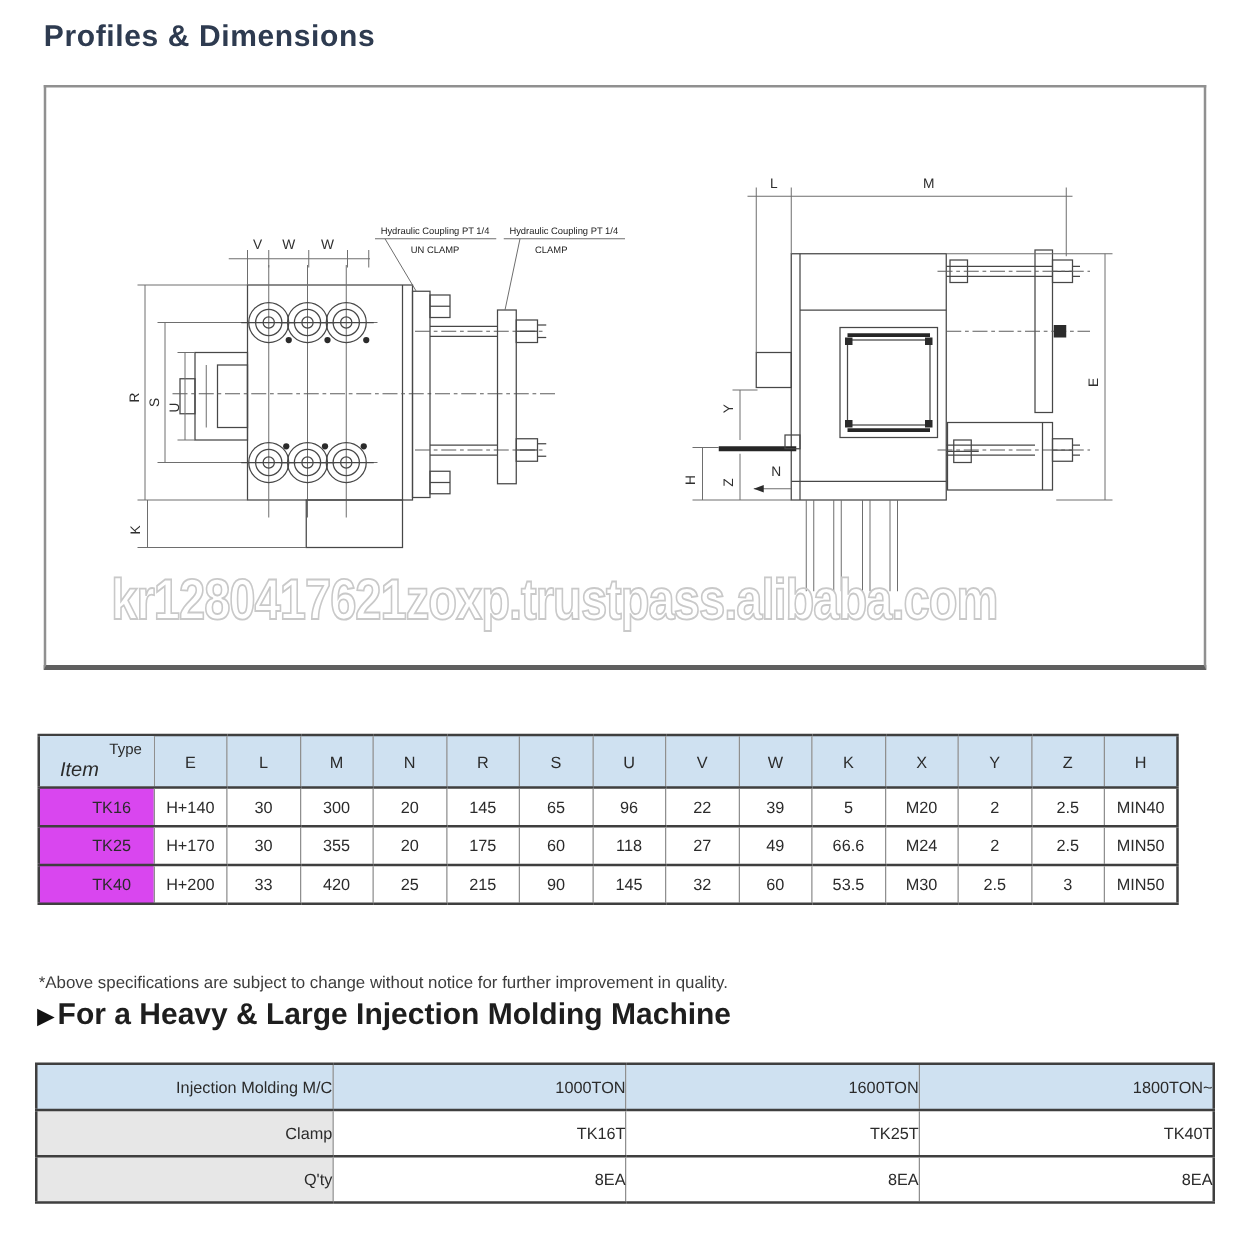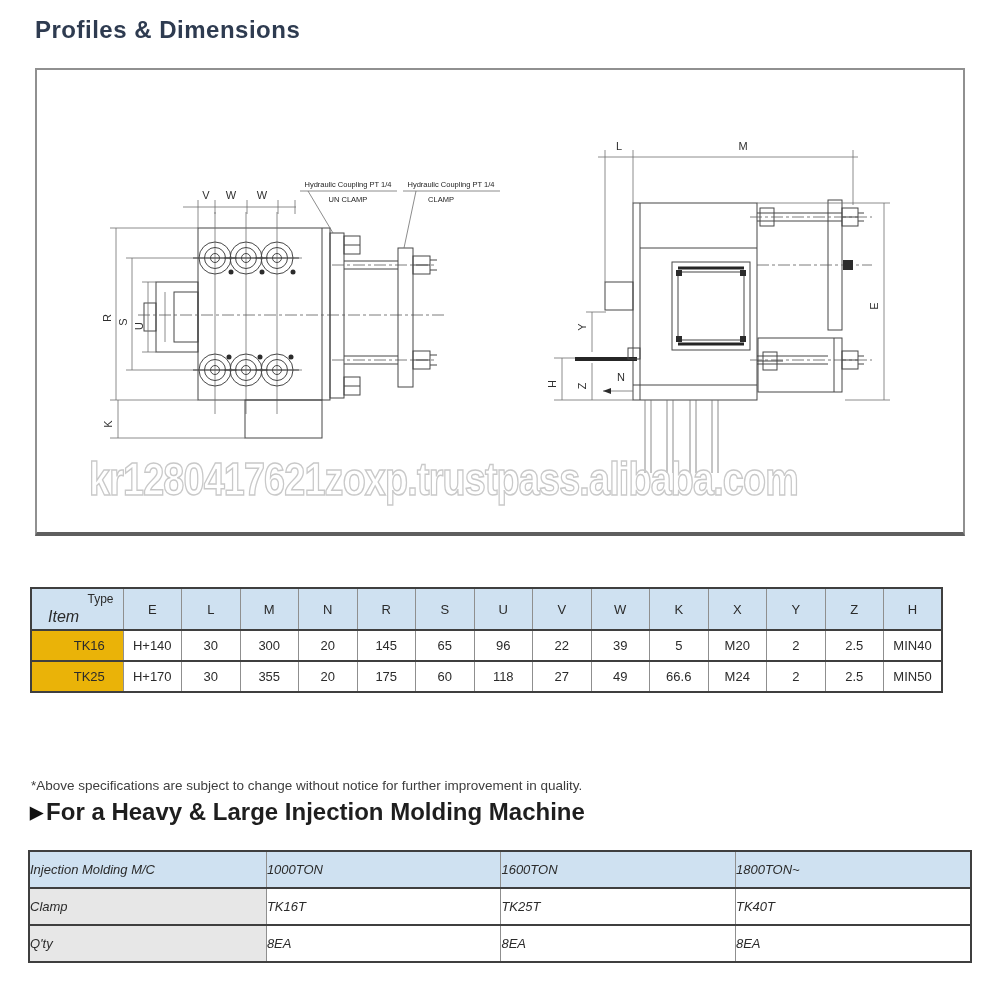--- a/index.html
+++ b/index.html
@@ -30,40 +30,40 @@
   table { border-collapse:collapse; table-layout:fixed; }
   .spec-table { position:absolute; left:30px; top:587px; width:913px; font-size:13px;
                 border:2px solid #3f3f3f; }
   .spec-table th, .spec-table td { border-left:1px solid #8f8f8f; border-right:1px solid #8f8f8f;
                 border-top:2px solid #3f3f3f; border-bottom:2px solid #3f3f3f;
                 text-align:center; vertical-align:middle; font-weight:normal; }
   .spec-table thead tr { height:42px; }
   .spec-table tbody tr { height:31px; }
   .spec-table thead th { background:#cfe1f1; }
   .spec-table col.c-item { width:92px; }
-  .spec-table td.item { background:#eab308;padding-left:24px; }
+  .spec-table td.item { background:#d946ef;padding-left:24px; }
   .corner { position:relative; background-color:#cfe1f1;
             background-image:linear-gradient(to bottom right,
               transparent calc(50% - 1.2px), #454545 calc(50% - 1.2px),
               #454545 calc(50% + 1.2px), transparent calc(50% + 1.2px)); }
   .corner .t { position:absolute; top:3px; right:9px; font-size:12px; }
   .corner .b { position:absolute; bottom:3px; left:16px; font-size:16px;font-style:italic; }
 
   .note { position:absolute; left:31px; top:742px; font-size:13.5px; color:#3d3d3d;margin-top:36px; }
 
   .section2-title { position:absolute; left:30px; top:798px; font-size:24px; font-weight:bold;
                     color:#1e1e1e; display:flex; align-items:center; }
   .tri { font-size:17px; margin-right:3px; color:#111; }
 
   
   .mc-table { position:absolute; left:28px; top:850px; width:944px; font-size:13px;
               border:2px solid #3f3f3f; }
   .mc-table td { border-left:1px solid #8f8f8f; border-right:1px solid #8f8f8f;
                  border-top:2px solid #3f3f3f; border-bottom:2px solid #3f3f3f;
-                 text-align:left; vertical-align:middle;font-style:italic; }
+                 text-align:right; vertical-align:middle; }
   .mc-table tr { height:37px; }
   .mc-table tr.hdr td { background:#cfe1f1; }
   .mc-table td.lbl { background:#e7e7e7; }
 </style>
 </head>
 <body>
 
 <div class="page-title">Profiles &amp; Dimensions</div>
 
 <div class="panel">
@@ -334,20 +334,37 @@
       <td>60</td>
       <td>118</td>
       <td>27</td>
       <td>49</td>
       <td>66.6</td>
       <td>M24</td>
       <td>2</td>
       <td>2.5</td>
       <td>MIN50</td>
     </tr>
+    <tr>
+      <td class="item">TK40</td>
+      <td>H+200</td>
+      <td>33</td>
+      <td>420</td>
+      <td>25</td>
+      <td>215</td>
+      <td>90</td>
+      <td>145</td>
+      <td>32</td>
+      <td>60</td>
+      <td>53.5</td>
+      <td>M30</td>
+      <td>2.5</td>
+      <td>3</td>
+      <td>MIN50</td>
+    </tr>
   </tbody>
 </table>
 
 <div class="note">*Above specifications are subject to change without notice for further improvement in quality.</div>
 
 <div class="section2-title">
   <span class="tri">▶</span>
   <span>For a Heavy &amp; Large Injection Molding Machine</span>
 </div>
 

